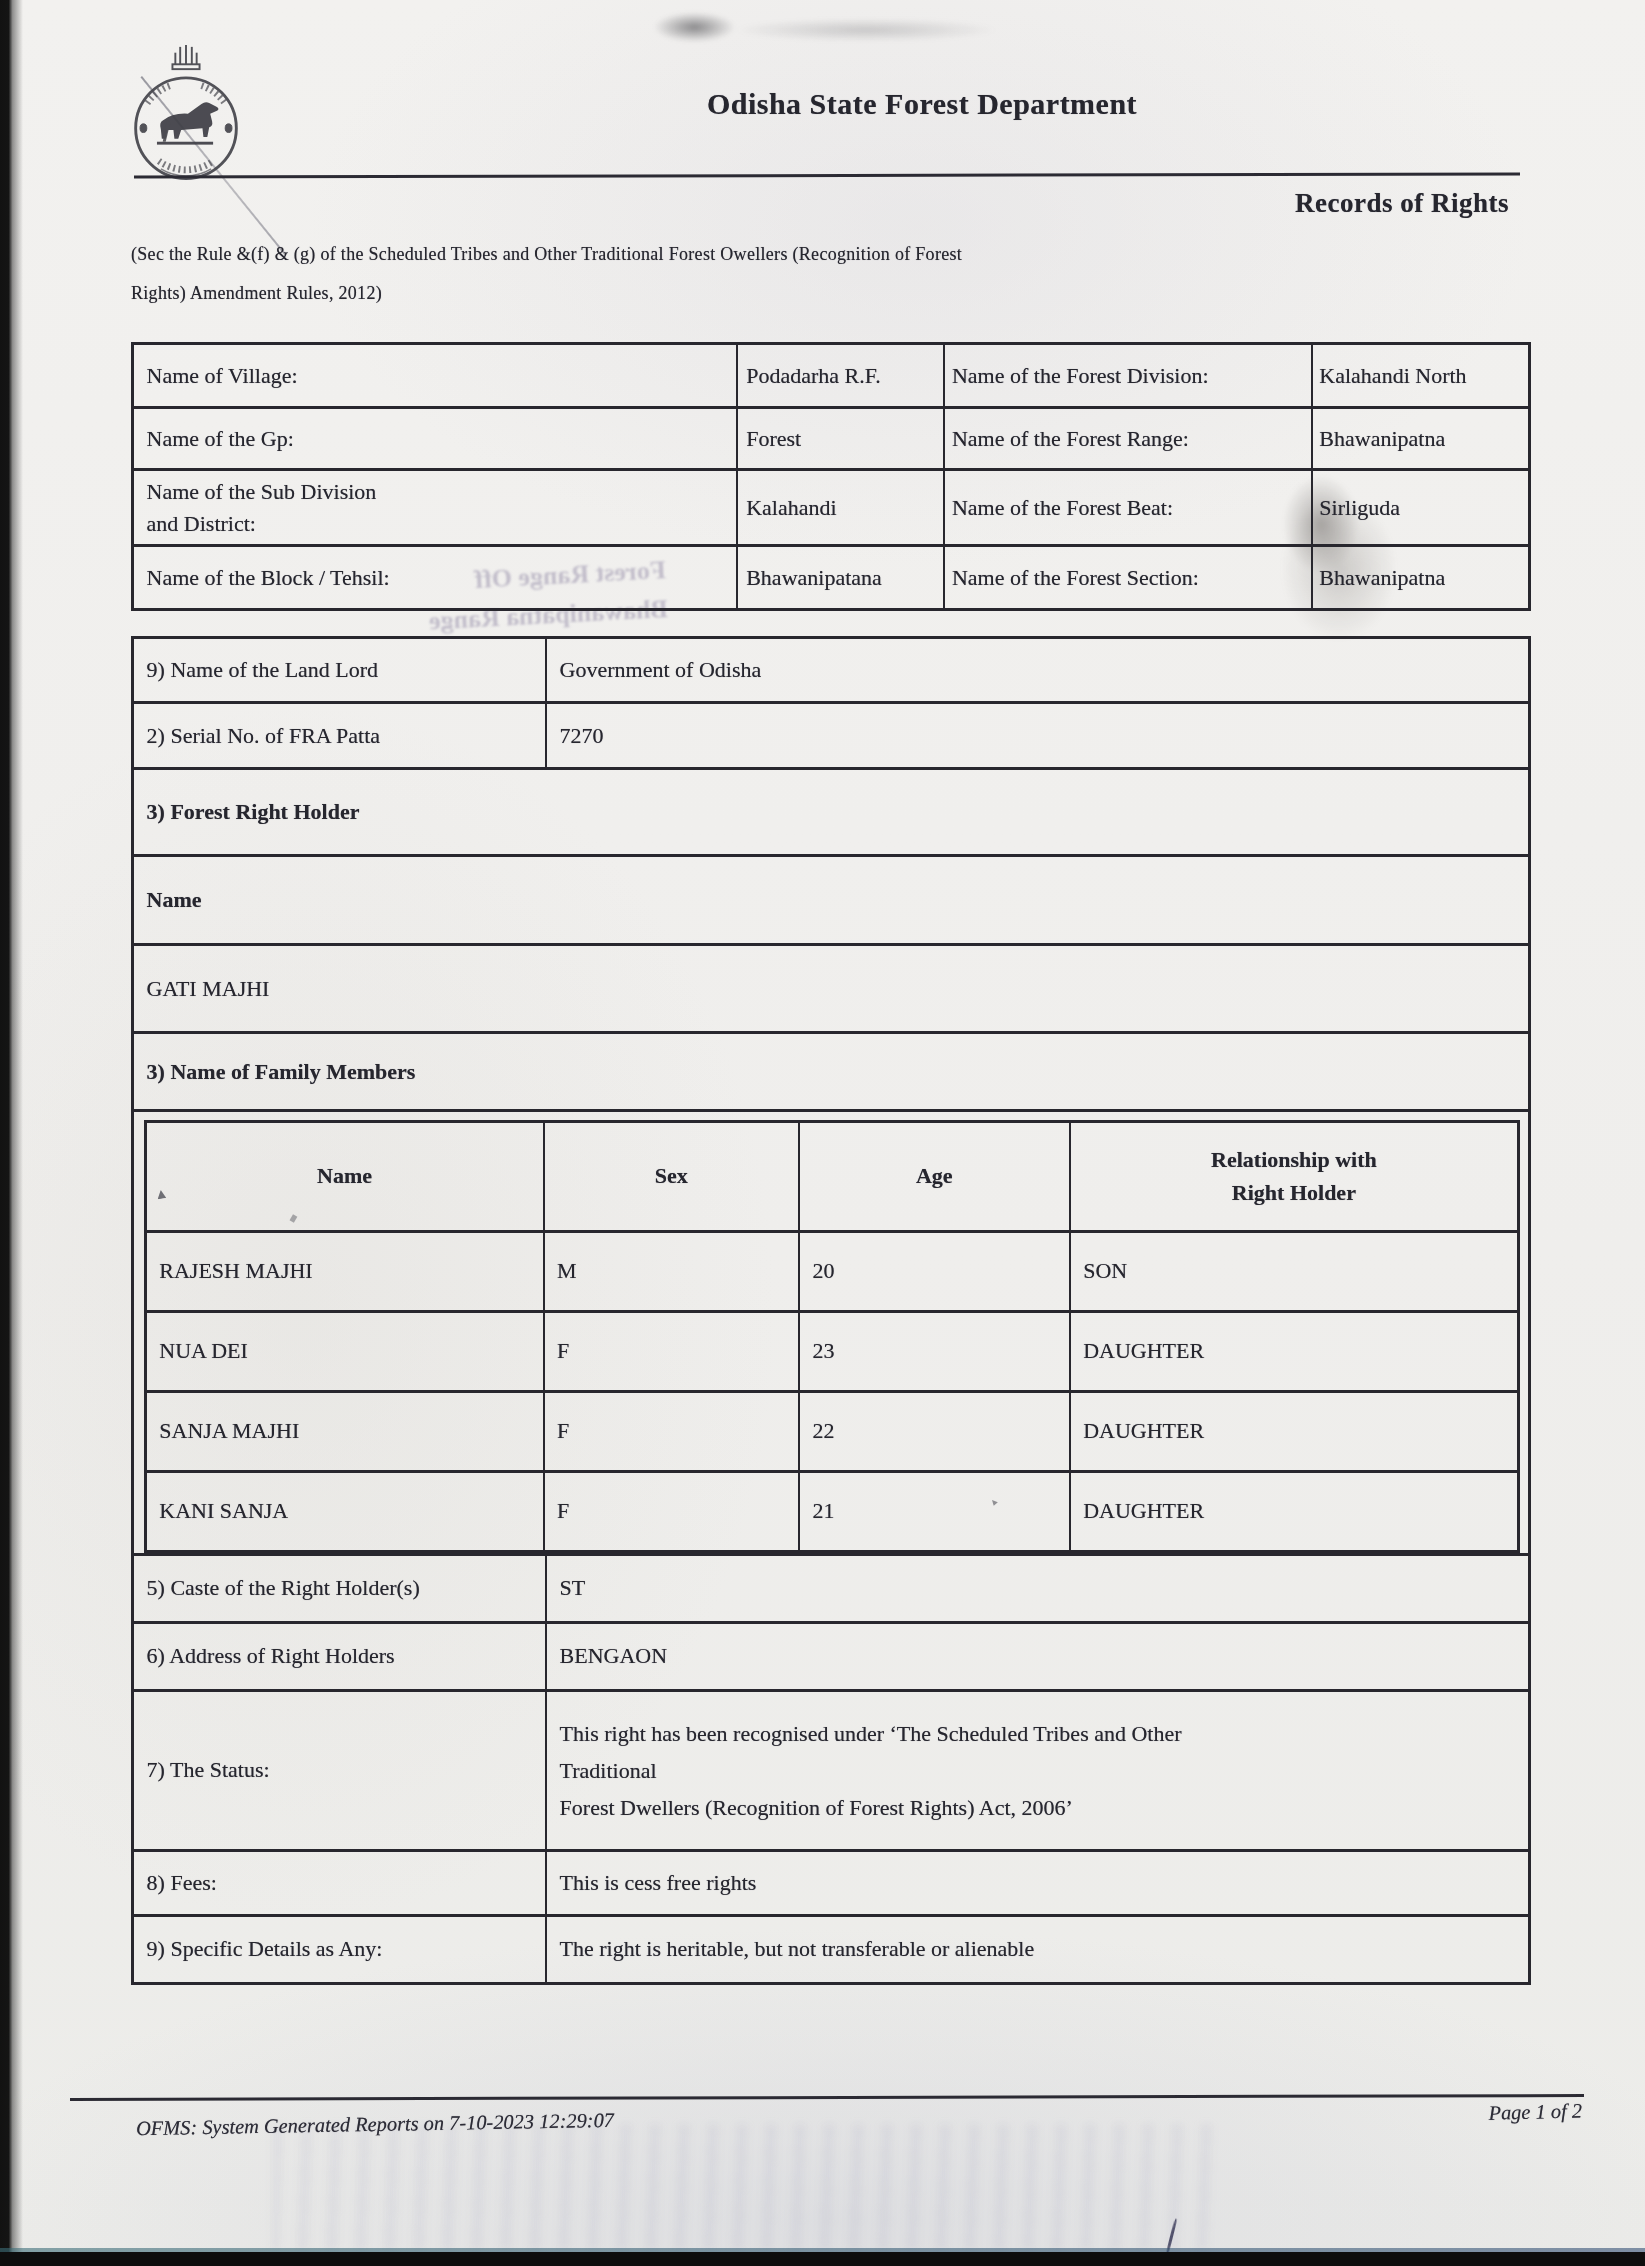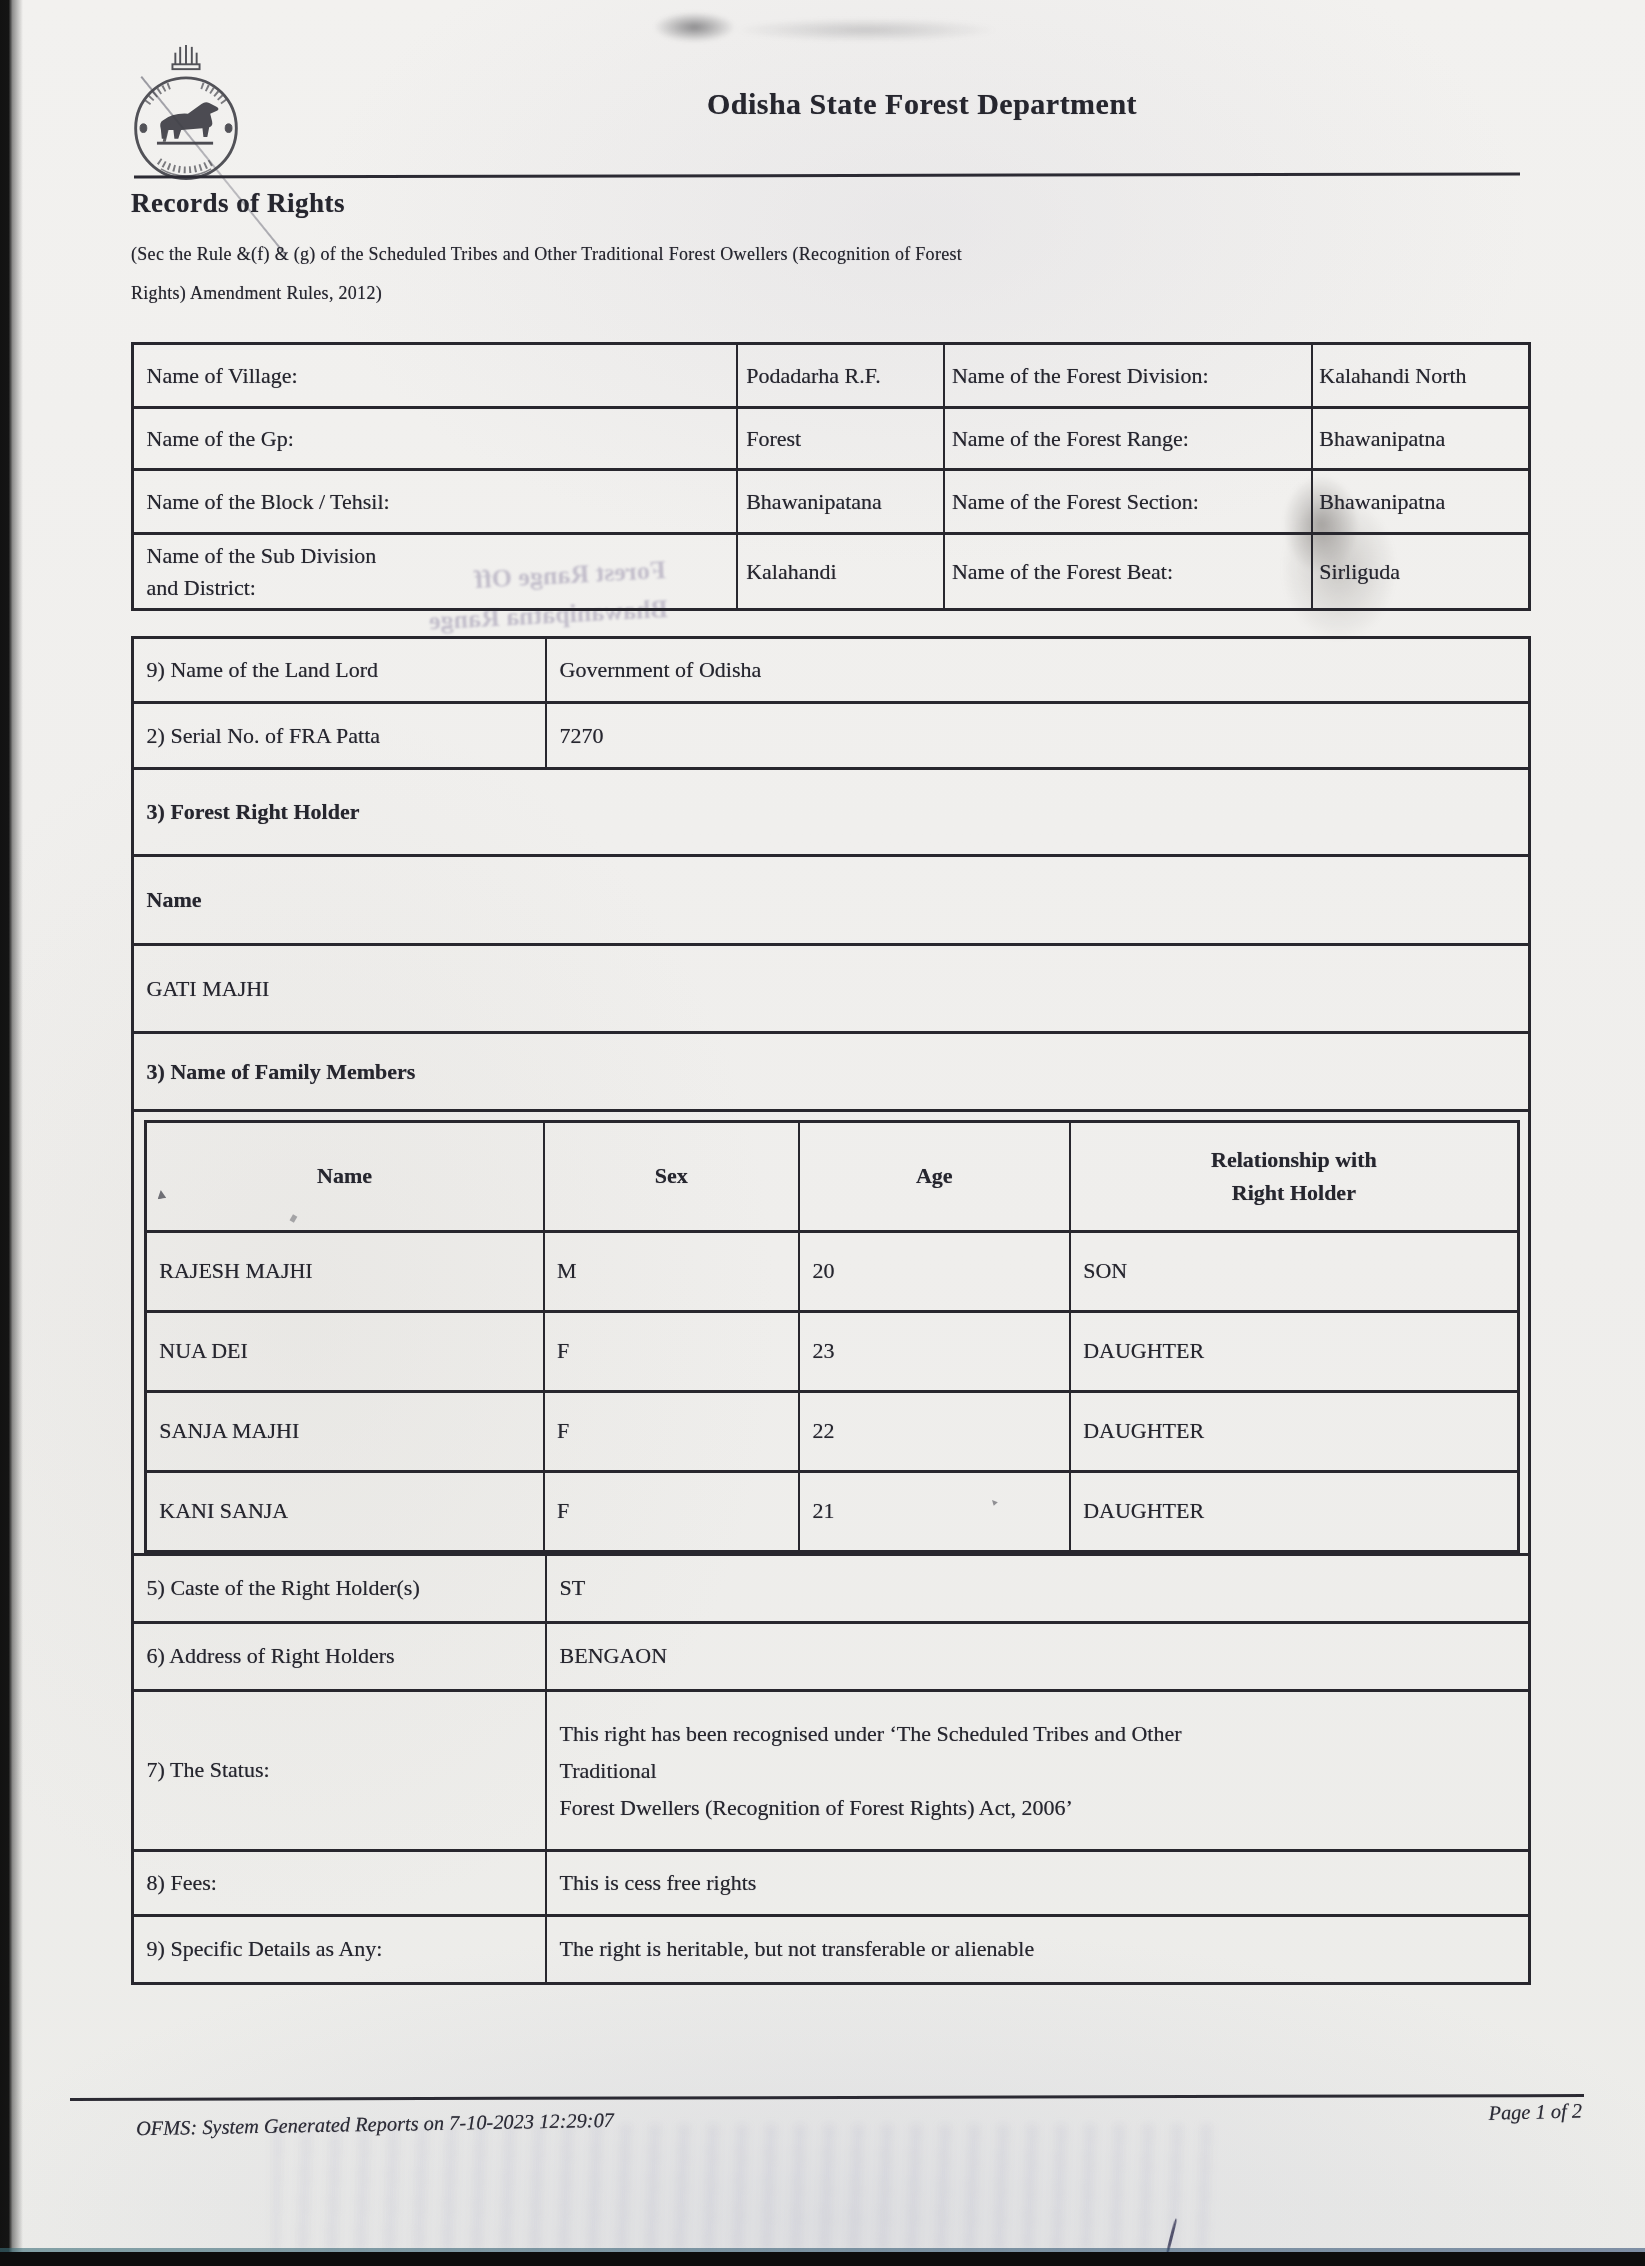--- a/index.html
+++ b/index.html
@@ -47,21 +47,21 @@
     clip-path:polygon(0 0,100% 40%,30% 100%);}
   .ghost{position:absolute;left:250px;top:561px;width:417px;line-height:39px;
     font-weight:bold;font-size:26px;color:rgba(128,118,152,0.42);
     transform:scaleX(-1) rotate(3deg);filter:blur(1.2px);text-shadow:none;}
   
   .emblem{position:absolute;left:122px;top:43px;width:128px;height:151px;filter:blur(0.3px);opacity:.92;}
   .dept-title{position:absolute;left:602px;top:87px;width:640px;text-align:center;
     font-size:30px;font-weight:bold;letter-spacing:0.5px;}
   .rule-top{position:absolute;left:134px;top:174px;width:1386px;height:2.9px;background:#2b2a33;
     transform:rotate(-0.12deg);}
-  .doc-title{position:absolute;left:131px;top:188px;width:1378px;text-align:left;
+  .doc-title{position:absolute;left:131px;top:188px;width:1378px;text-align:right;
     font-size:27px;font-weight:bold;letter-spacing:0.5px;}
   .subtitle{position:absolute;left:131px;top:235px;width:1407px;font-size:18px;line-height:39px;
     letter-spacing:0.3px;}
   .prewrap{white-space:pre-line;}
   
   table{border-collapse:collapse;table-layout:fixed;font-size:22px;color:#26262e;}
   td,th{border:2.9px solid #28272e;vertical-align:middle;padding:3.9px 9.7px 3.9px 12.6px;
     overflow:hidden;font-weight:normal;text-align:left;}
   .loc-table{position:absolute;left:131px;top:342px;width:1400px;border:3.9px solid #28272e;}
   .loc-table td{border-width:3.9px 2.9px;}
@@ -148,32 +148,32 @@
       <td style="padding-left:7.8px">Podadarha R.F.</td>
       <td style="padding-left:6.8px;padding-right:1.9px">Name of the Forest Division:</td>
       <td style="padding-left:6.8px;padding-right:1.9px">Kalahandi North</td>
     </tr>
     <tr style="height:62px">
       <td>Name of the Gp:</td>
       <td style="padding-left:7.8px">Forest</td>
       <td style="padding-left:6.8px">Name of the Forest Range:</td>
       <td style="padding-left:6.8px;padding-right:1.9px">Bhawanipatna</td>
     </tr>
-    <tr style="height:64px">
-      <td>Name of the Block / Tehsil:</td>
-      <td style="padding-left:7.8px;padding-right:0">Bhawanipatana</td>
-      <td style="padding-left:6.8px">Name of the Forest Section:</td>
-      <td style="padding-left:6.8px;padding-right:1.9px">Bhawanipatna</td>
-    </tr>
     <tr style="height:76px">
       <td class="prewrap" style="line-height:32px">Name of the Sub Division
 and District:</td>
       <td style="padding-left:7.8px">Kalahandi</td>
       <td style="padding-left:6.8px">Name of the Forest Beat:</td>
       <td style="padding-left:6.8px">Sirliguda</td>
+    </tr>
+    <tr style="height:64px">
+      <td>Name of the Block / Tehsil:</td>
+      <td style="padding-left:7.8px;padding-right:0">Bhawanipatana</td>
+      <td style="padding-left:6.8px">Name of the Forest Section:</td>
+      <td style="padding-left:6.8px;padding-right:1.9px">Bhawanipatna</td>
     </tr>
   </tbody>
     </table>
 
   <table class="rec-table">
     <colgroup>
         <col style="width:29.6%">
         <col style="width:70.4%">
       </colgroup>
     <tbody>

